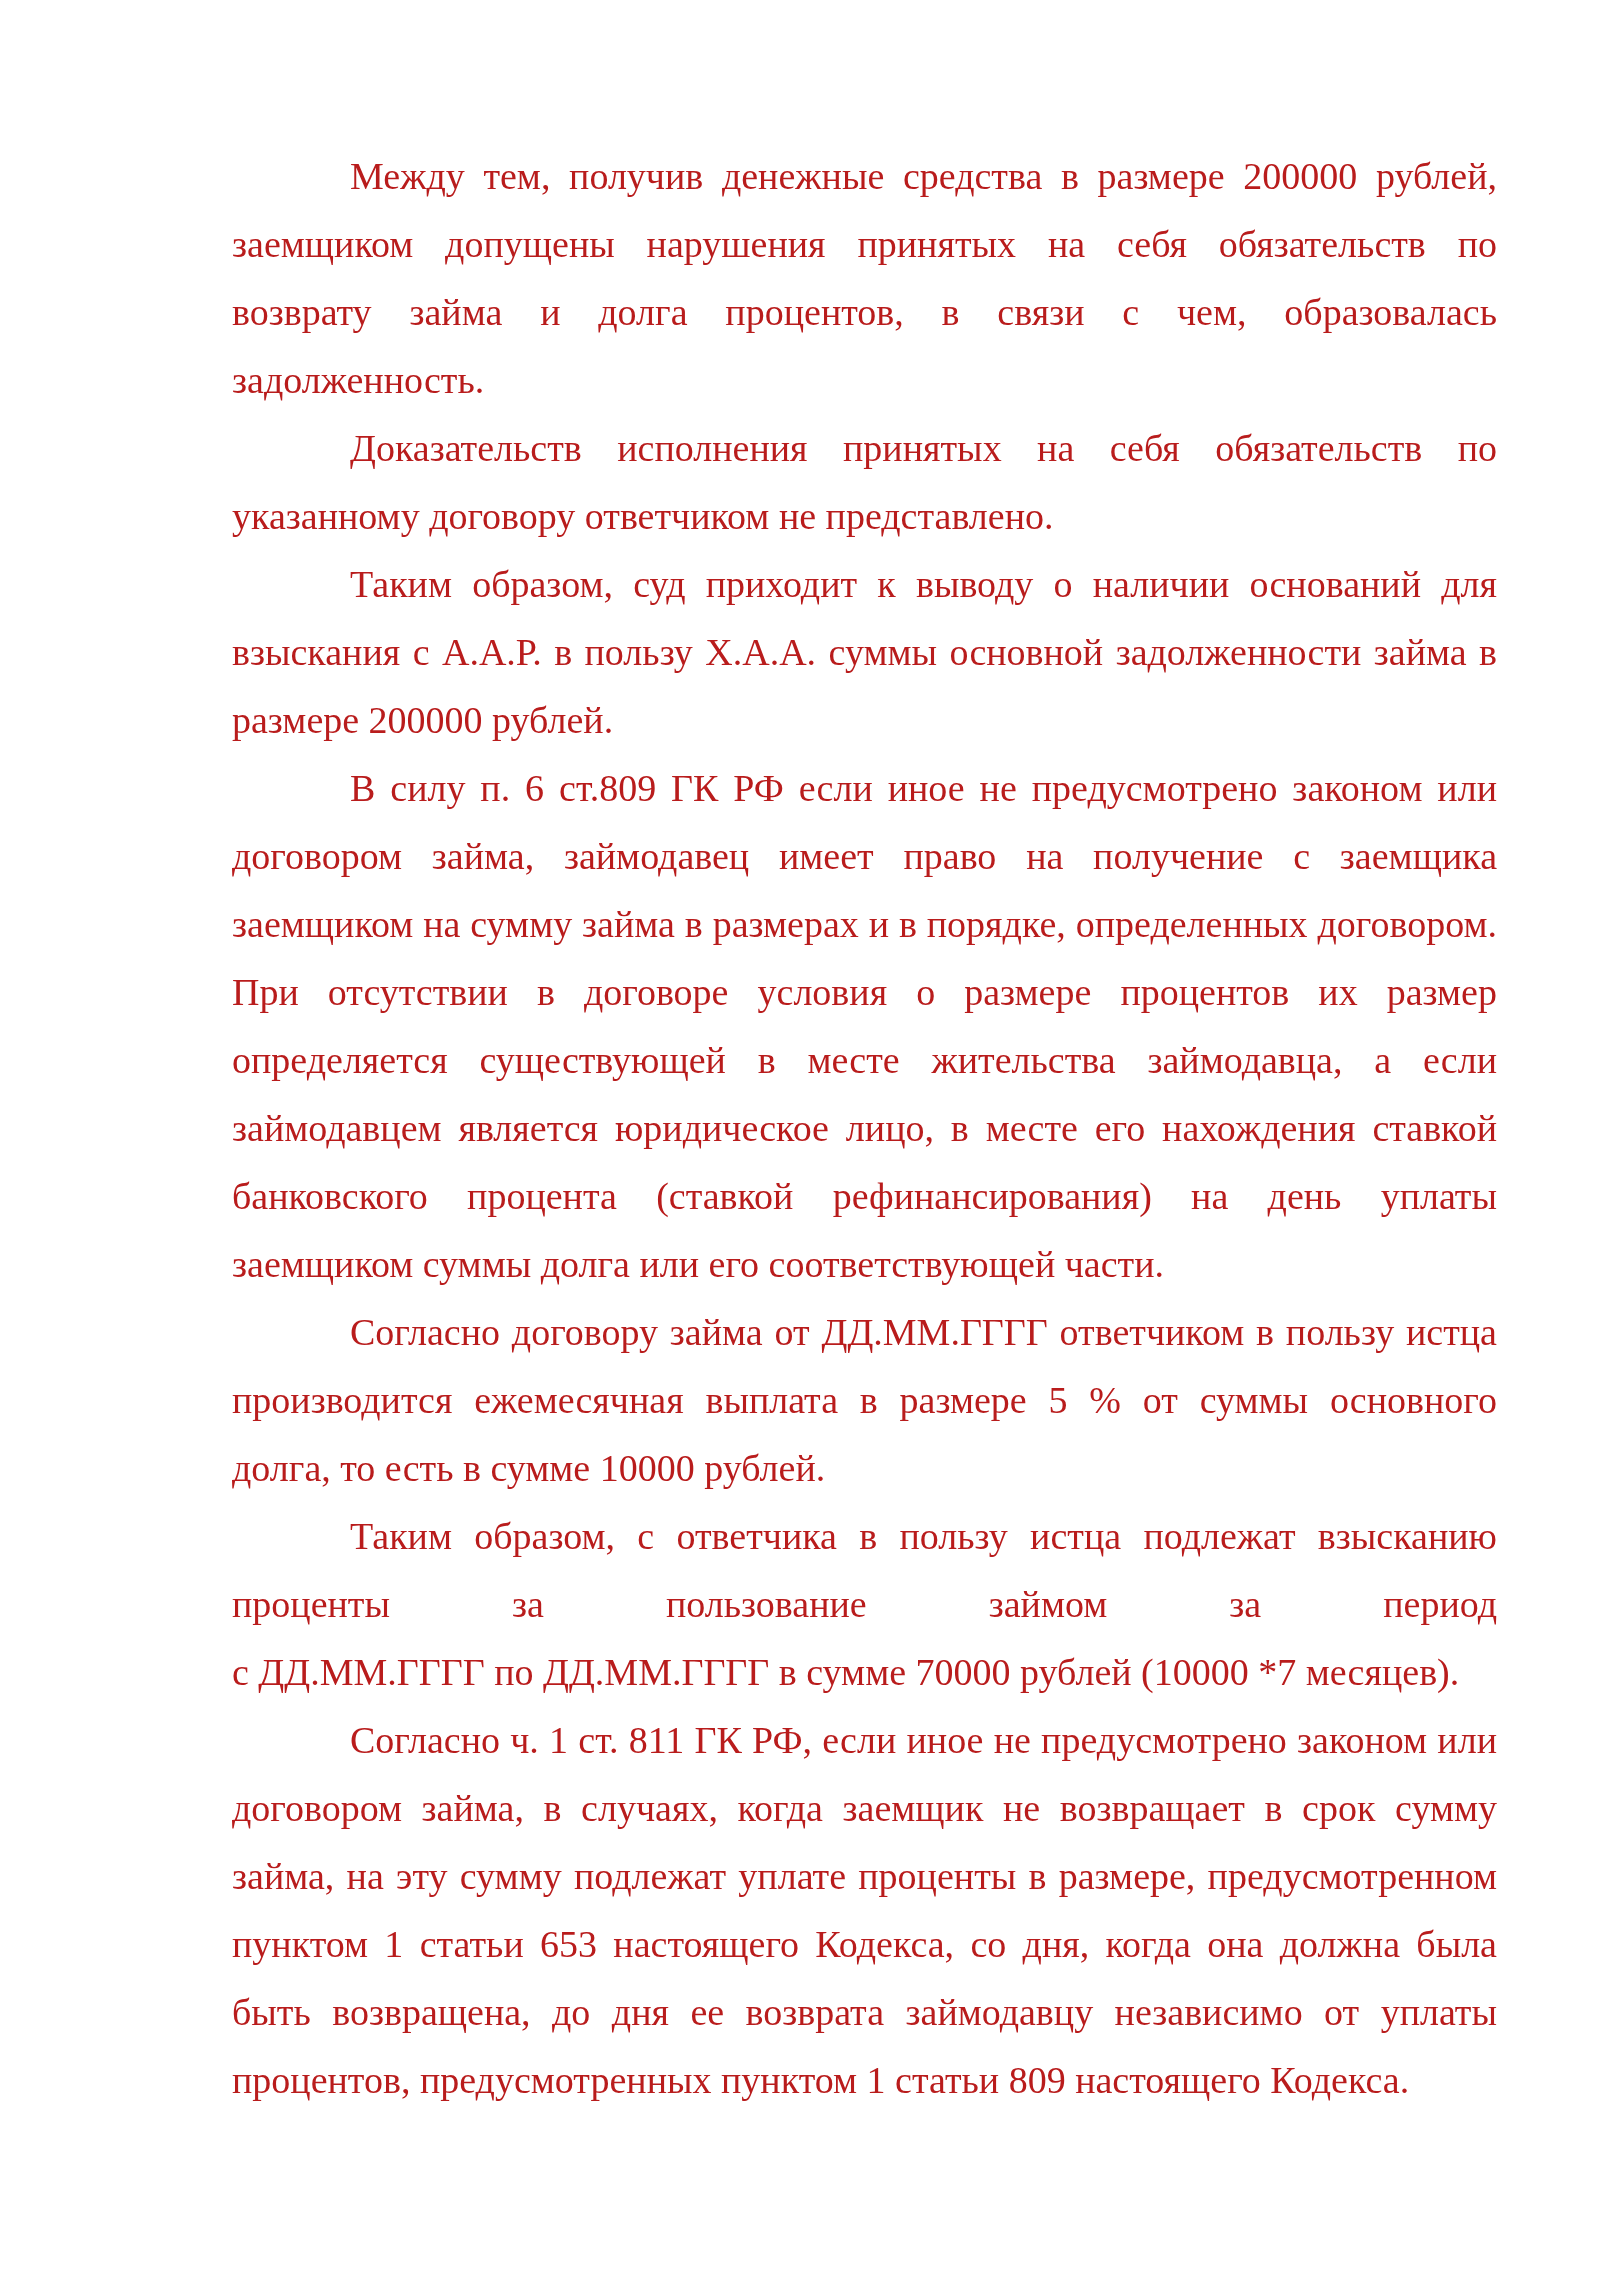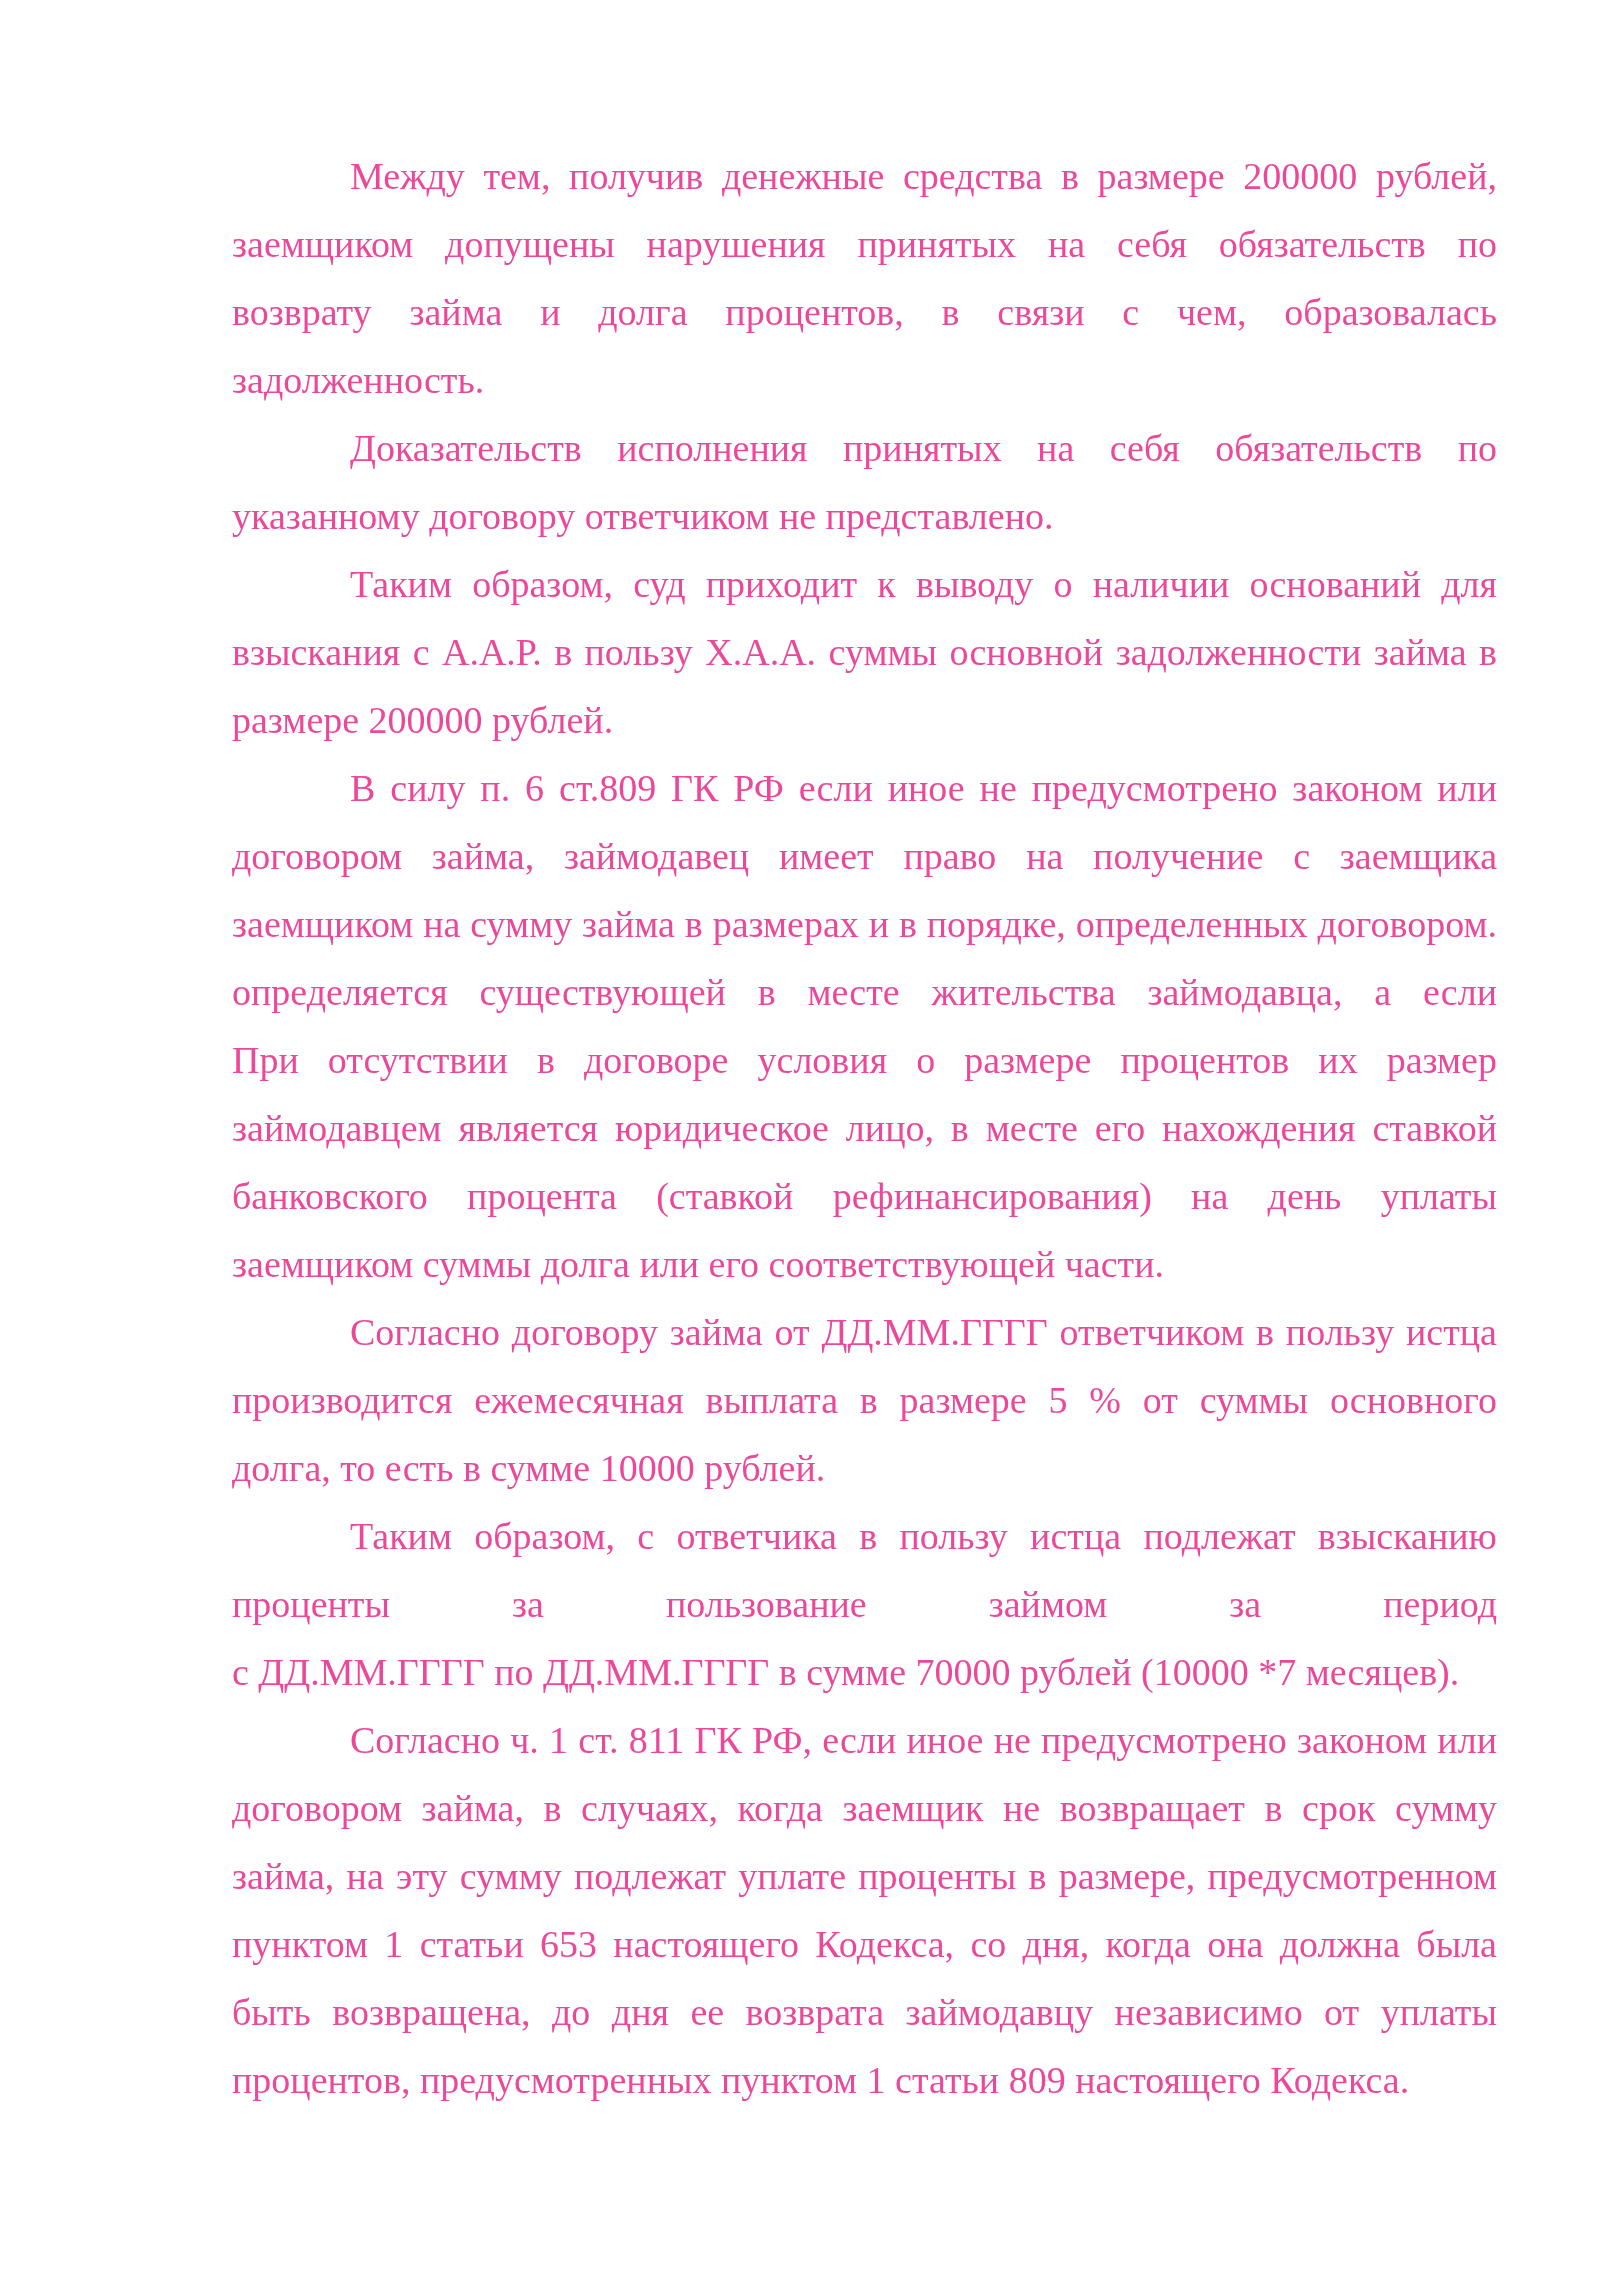--- a/index.html
+++ b/index.html
@@ -25,21 +25,21 @@
     position: absolute;
     left: 232px;
     top: 142px;
     width: 1265px;
   }
   .line {
     font-family: "Liberation Serif", "DejaVu Serif", serif;
     font-size: 38px;
     line-height: 68px;
     height: 68px;
-    color: #ec4899;
+    color: #b91c1c;
     text-align: justify;
     text-align-last: justify;
     hyphens: none;
   }
   .line.first {
     text-indent: 118px;
   }
   .line.plast {
     text-align-last: left;
   }
@@ -61,22 +61,22 @@
       </div>
       <div>
         <div class="line first">Таким образом, суд приходит к выводу о наличии оснований для</div>
         <div class="line">взыскания с А.А.Р. в пользу Х.А.А. суммы основной задолженности займа в</div>
         <div class="line plast">размере 200000 рублей.</div>
       </div>
       <div>
         <div class="line first">В силу п. 6 ст.809 ГК РФ если иное не предусмотрено законом или</div>
         <div class="line">договором займа, займодавец имеет право на получение с заемщика</div>
         <div class="line">заемщиком на сумму займа в размерах и в порядке, определенных договором.</div>
+        <div class="line">При отсутствии в договоре условия о размере процентов их размер</div>
         <div class="line">определяется существующей в месте жительства займодавца, а если</div>
-        <div class="line">При отсутствии в договоре условия о размере процентов их размер</div>
         <div class="line">займодавцем является юридическое лицо, в месте его нахождения ставкой</div>
         <div class="line">банковского процента (ставкой рефинансирования) на день уплаты</div>
         <div class="line plast">заемщиком суммы долга или его соответствующей части.</div>
       </div>
       <div>
         <div class="line first">Согласно договору займа от ДД.ММ.ГГГГ ответчиком в пользу истца</div>
         <div class="line">производится ежемесячная выплата в размере 5 % от суммы основного</div>
         <div class="line plast">долга, то есть в сумме 10000 рублей.</div>
       </div>
       <div>

